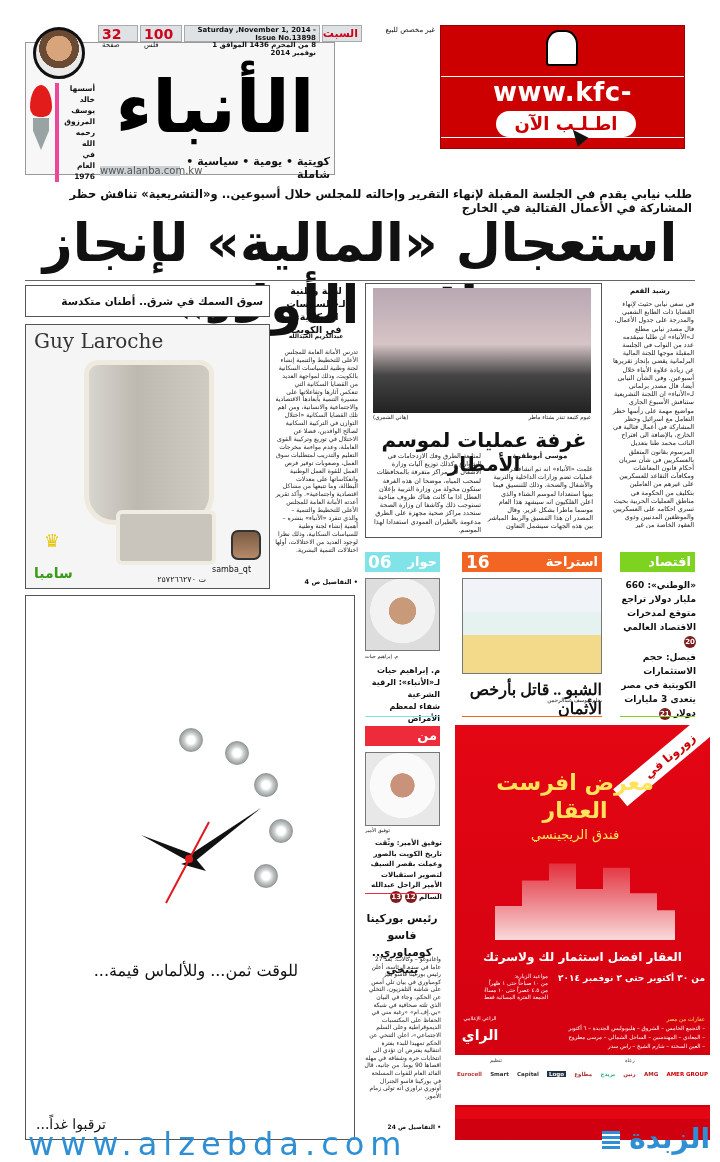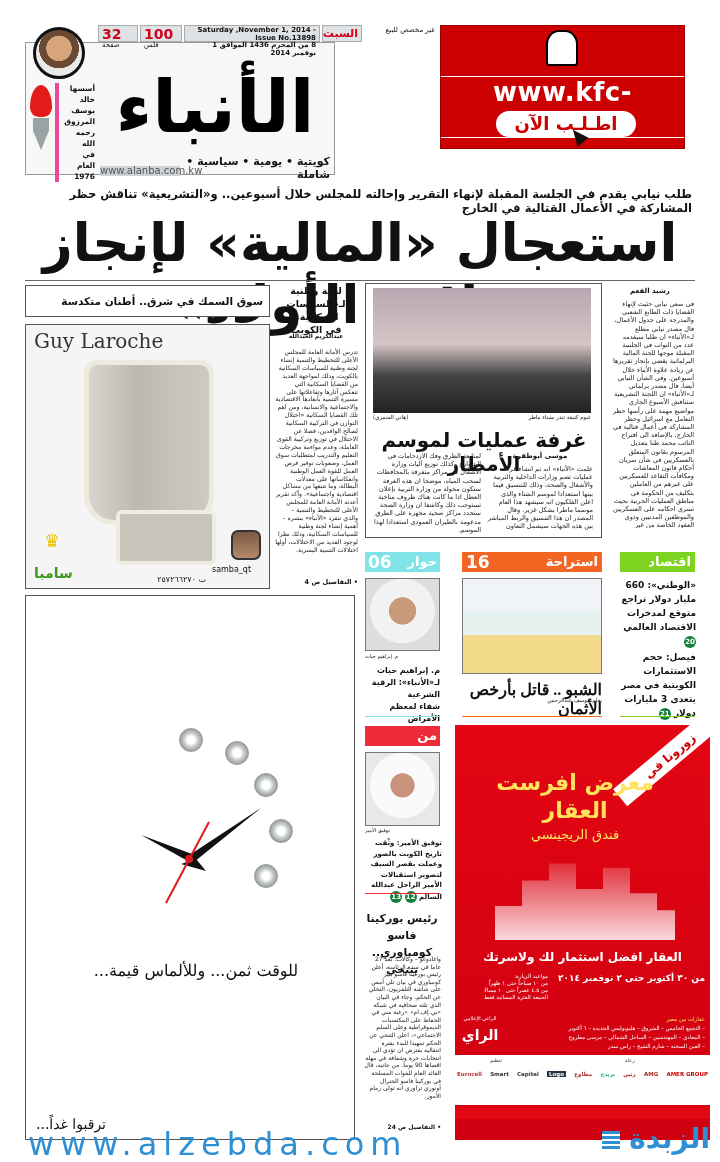--- a/index.html
+++ b/index.html
@@ -40,21 +40,21 @@
   .photo-city { left: 373px; top: 288px; width: 218px; height: 125px; background: linear-gradient(180deg, #b9a7b2 0%, #d6c4c6 45%, #444 70%, #222 100%); }
   .section-tag { height: 20px; color: #fff; font-size: 13px; font-weight: bold; line-height: 20px; }
 
   .clock-ad { left: 25px; top: 595px; width: 330px; height: 545px; border: 1px solid #555; background: #fff; }
   .gem { width: 24px; height: 24px; border-radius: 50%; background: radial-gradient(circle, #fff 0 25%, #c8cccc 45%, #8a9090 80%, #d9dcdc 100%); border: 1px solid #999; }
   .bag-ad { left: 25px; top: 324px; width: 245px; height: 265px; border: 1px solid #555; background: #f5f5f5; }
 
   .everest { left: 455px; top: 725px; width: 255px; height: 415px; background: linear-gradient(180deg, #e30613 0%, #d00010 100%); color: #fff; }
   .watermark { left: 28px; top: 1125px; width: 360px; font-size: 32px; color: #2e8fd4; letter-spacing: 6px; font-family: "DejaVu Sans", sans-serif; }
   .zebda { left: 600px; top: 1122px; width: 110px; height: 36px; font-size: 28px; font-weight: bold; color: #2e8fd4; }
-  .circle-num { display: inline-block; background: #15803d; color: #fff; border-radius: 50%; width: 12px; height: 12px; font-size: 7px; line-height: 12px; text-align: center; vertical-align: middle; }
+  .circle-num { display: inline-block; background: #7f1d1d; color: #fff; border-radius: 50%; width: 12px; height: 12px; font-size: 7px; line-height: 12px; text-align: center; vertical-align: middle; }
 </style>
 </head>
 <body>
 
 <div class="abs mast-box"></div>
 <div class="abs founder-photo"></div>
 <div class="abs flame"></div>
 <div class="abs pen"></div>
 <div class="abs founder-text rtl">
   <div>أسسها</div>

